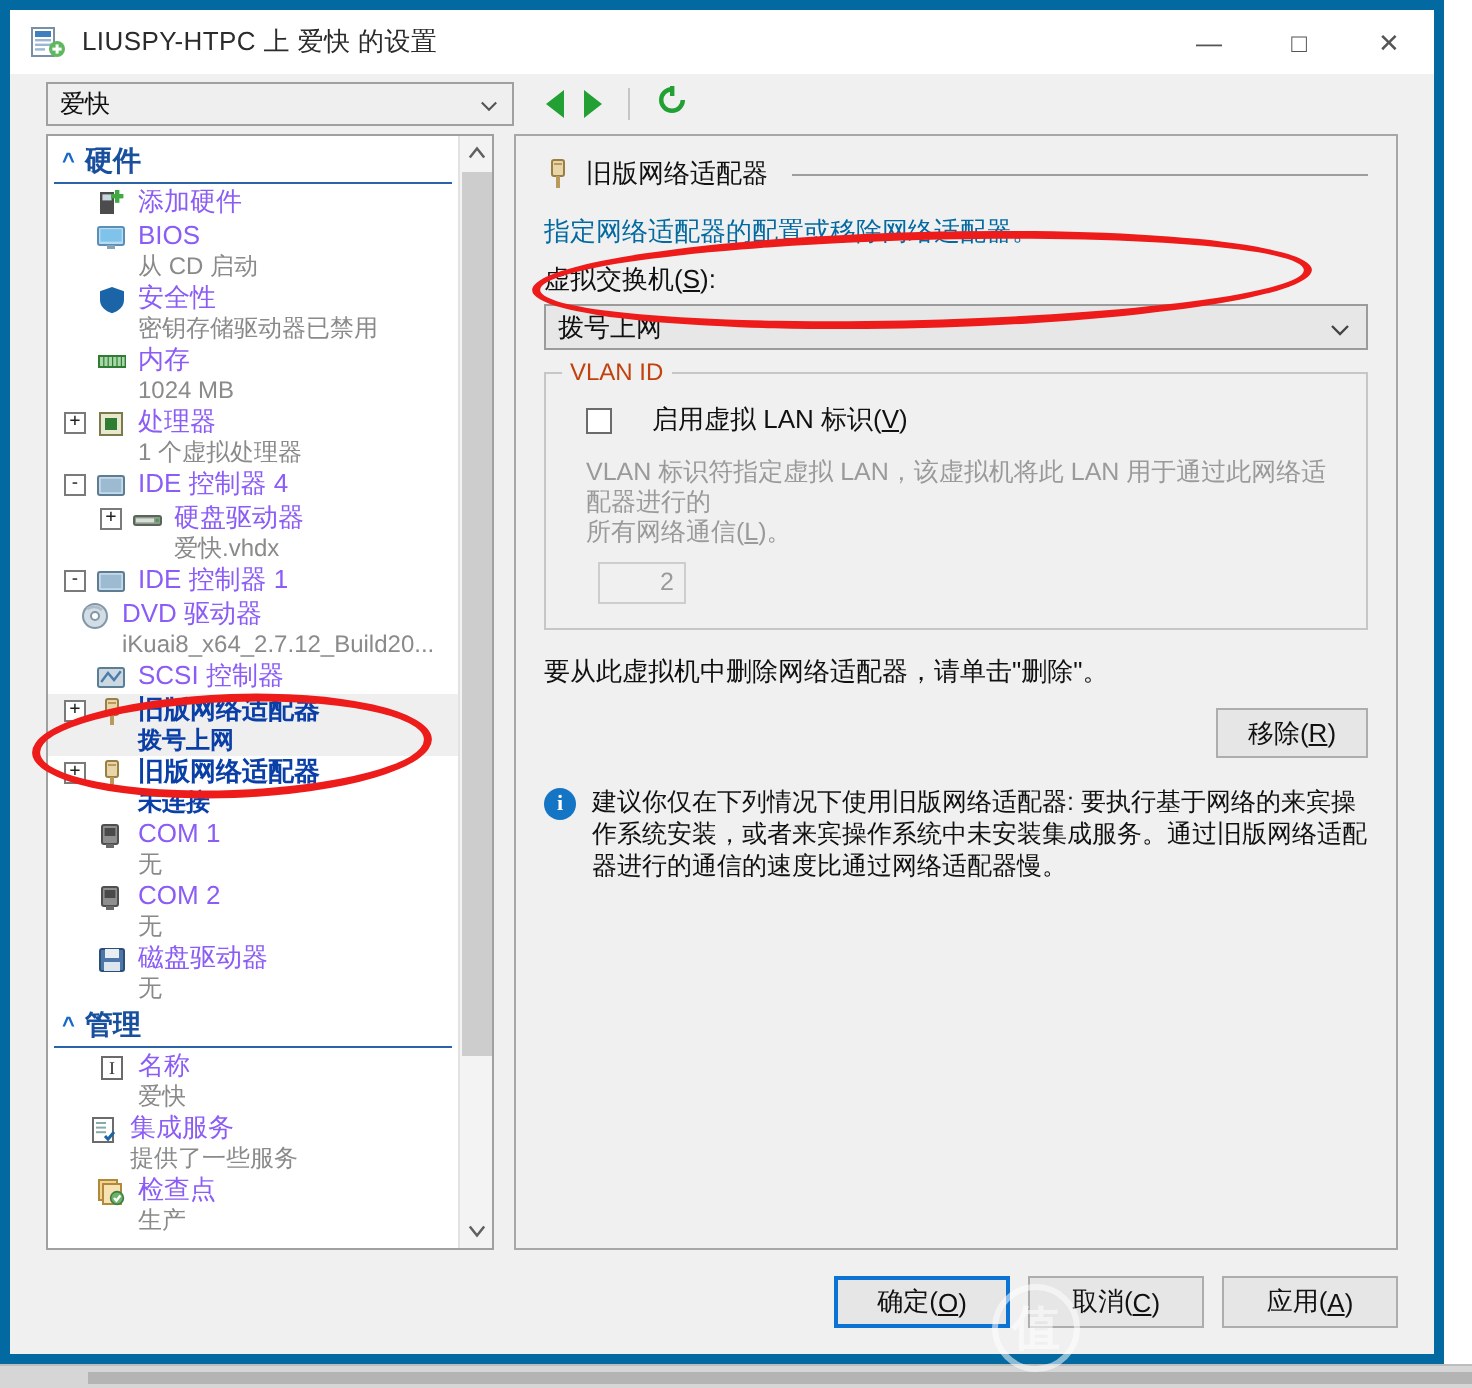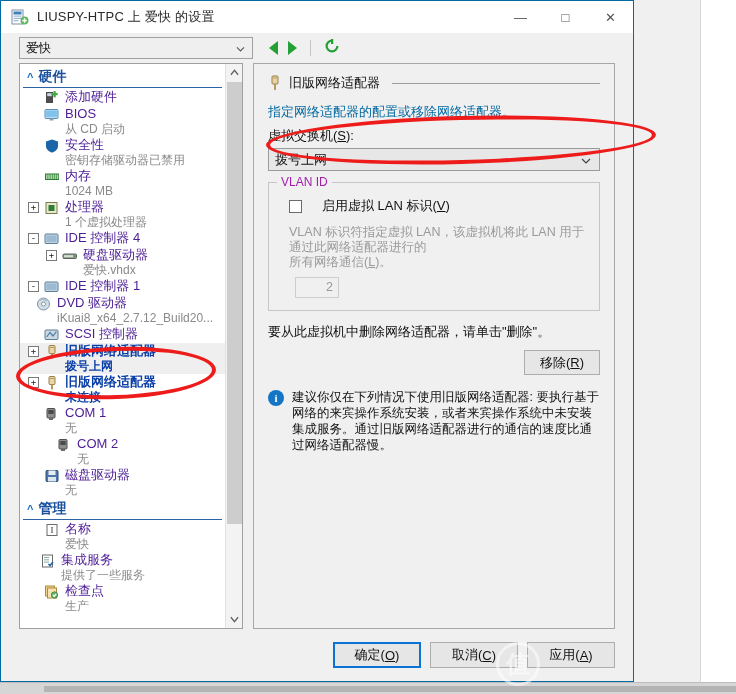--- a/index.html
+++ b/index.html
@@ -25,23 +25,23 @@
     position: absolute; left: 0; bottom: 0; width: 736px; height: 12px;
     background: #d6d6d6; border-top: 1px solid #bdbdbd;
   }
   #bg-bottom-bar .track {
     position: absolute; left: 44px; top: 3px; width: 760px; height: 6px;
     background: #b4b4b4;
   }
 
   
   #dialog {
-    position: absolute; left: 0; top: 0; width: 634px; height: 682px;
+    position: absolute; left: 0; top: 0; width: 722px; height: 682px;
     background: #f0f0f0;
-    border: 1px solid #0369a1;
+    border: 5px solid #0369a1;
     display: flex; flex-direction: column;
   }
 
   
   #titlebar {
     height: 32px; background: #ffffff; position: relative;
     display: flex; align-items: center;
     flex: none;
   }
   #title-icon { margin-left: 10px; width: 18px; height: 18px; position: relative; }
@@ -99,21 +99,21 @@
 
   .node { position: relative; padding: 0 0 0 0; }
   .node-row { display: flex; align-items: flex-start; min-height: 17px; }
   .exp {
     width: 11px; height: 11px; border: 1px solid #7a7a7a; background: #fff;
     font-size: 9px; line-height: 9px; text-align: center; color: #222;
     margin-top: 3px; flex: none; font-family: "DejaVu Sans Mono", monospace;
   }
   .exp-spacer { width: 11px; flex: none; }
   .node-icon { width: 18px; height: 16px; margin: 1px 4px 0 4px; flex: none; position: relative; }
-  .node-label { font-size: 13px; color: #4c1d95; line-height: 16px; white-space: nowrap; }
+  .node-label { font-size: 13px; color: #8b5cf6; line-height: 16px; white-space: nowrap; }
   .node-sub { font-size: 12px; color: #8a8a8a; line-height: 15px; white-space: nowrap; }
   .node-label.blue { color: #0b3fa8; font-weight: bold; }
   .node-sub.blue { color: #0b3fa8; font-weight: bold; }
   .node.selected { background: #efefef; }
 
   
   #tree-sb {
     position: absolute; right: 0; top: 0; width: 17px; bottom: 0;
     background: #f3f3f3; border-left: 1px solid #e2e2e2;
   }
@@ -155,21 +155,21 @@
     width: 10px; height: 10px;
   }
 
   
   .group {
     margin-top: 11px; border: 1px solid #c6c6c6; position: relative;
     padding: 14px 12px 12px 12px; background: transparent;
   }
   .group > .g-legend {
     position: absolute; top: -8px; left: 8px; background: #f0f0f0;
-    padding: 0 4px; font-size: 12px; color: #a21caf;
+    padding: 0 4px; font-size: 12px; color: #c2410c;
   }
   .chk-row { display: flex; align-items: center; gap: 20px; margin-left: 8px; }
   .chk {
     width: 13px; height: 13px; border: 1px solid #6b6b6b; background: #fff; flex: none;
   }
   .chk-label { font-size: 13px; color: #111; }
   .g-help {
     color: #9a9a9a; font-size: 12.5px; margin: 10px 0 0 8px; line-height: 15px;
     max-width: 400px;
   }
@@ -465,21 +465,21 @@
                   <rect x="5.3" y="4" width="5.4" height="4" fill="#4a4a4a"></rect>
                   <rect x="6" y="12" width="4" height="2" fill="#6a6a6a"></rect>
                 </svg></div>
               <div>
                 <div class="node-label">COM 1</div>
                 <div class="node-sub">无</div>
               </div>
             </div>
           </div>
           <div class="node">
-            <div class="node-row" style="padding-left: 20px;">
+            <div class="node-row" style="padding-left: 8px;">
               <div class="exp-spacer"></div>
               <div class="node-icon"><svg width="18" height="16" viewBox="0 0 18 16">
                   <rect x="4" y="2.5" width="8" height="9.5" rx="1" fill="#8f8f8f" stroke="#4f4f4f" stroke-width="1"></rect>
                   <rect x="5.3" y="4" width="5.4" height="4" fill="#4a4a4a"></rect>
                   <rect x="6" y="12" width="4" height="2" fill="#6a6a6a"></rect>
                 </svg></div>
               <div>
                 <div class="node-label">COM 2</div>
                 <div class="node-sub">无</div>
               </div>

